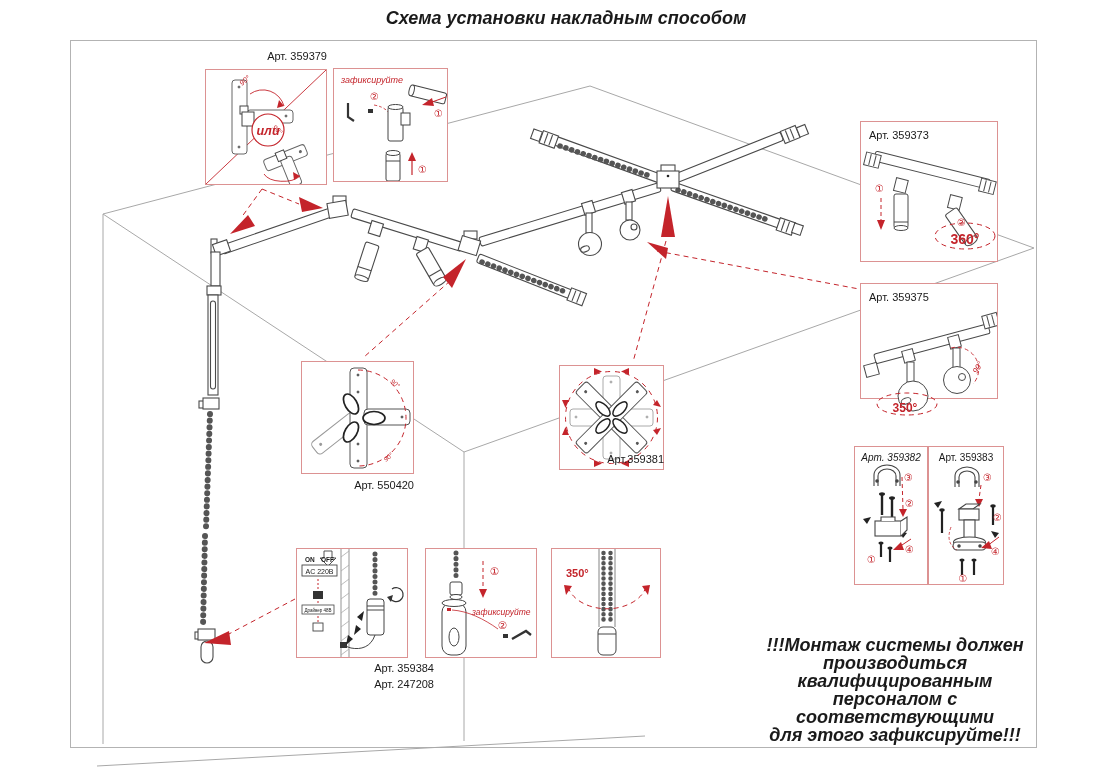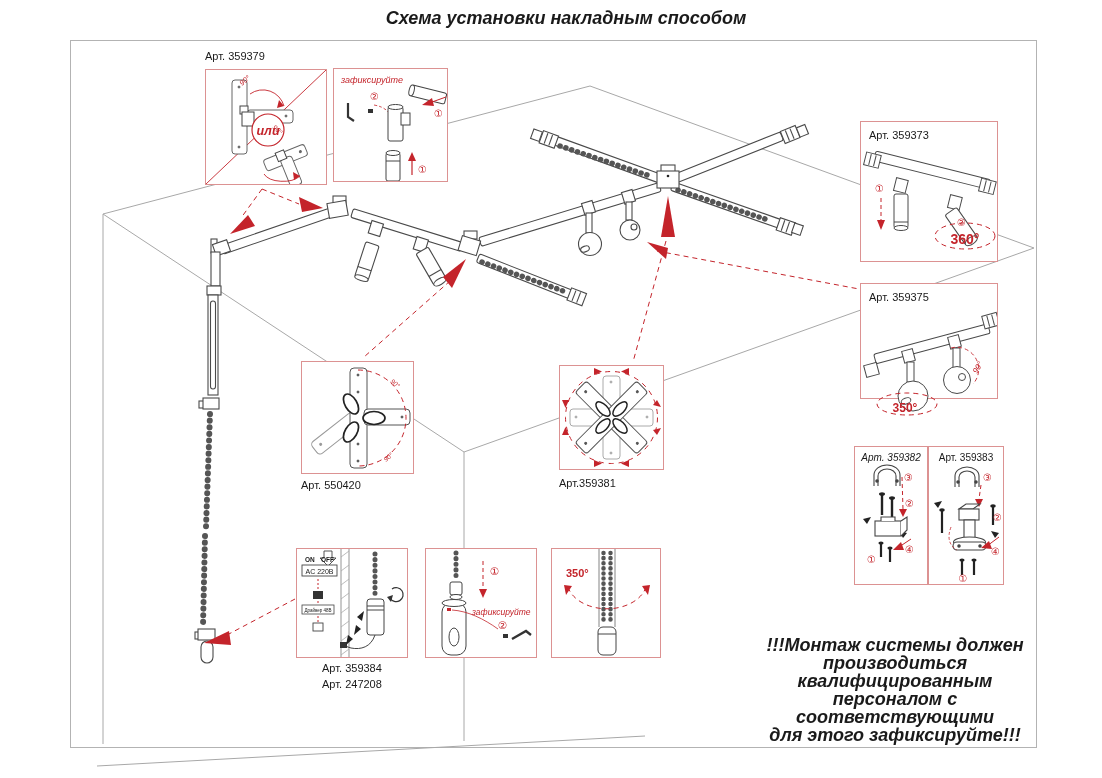--- a/index.html
+++ b/index.html
@@ -5,21 +5,21 @@
   html,body{margin:0;padding:0;background:#fff;}
   .page{position:relative;width:1102px;height:778px;background:#fff;overflow:hidden;
         font-family:"Liberation Sans",sans-serif;color:#1a1a1a;}
   .title{position:absolute;left:0;top:8px;width:100%;text-align:center;
          font-size:18px;font-weight:bold;font-style:italic;padding-left:30px;box-sizing:border-box;}
   .frame{position:absolute;left:70px;top:40px;width:965px;height:706px;
          border:1px solid #b3b3b3;background:transparent;}
   .art{position:absolute;left:0;top:0;}
   .co{position:absolute;border:1px solid #dc9292;background:#fff;box-sizing:border-box;}
   .lbl{position:absolute;font-size:11px;color:#1a1a1a;}
-  .lbl.center{text-align:left;}
+  .lbl.center{text-align:right;}
   .warn{position:absolute;left:752px;top:636px;width:286px;text-align:center;
         font-size:18px;font-weight:bold;font-style:italic;line-height:18px;}
   .step{font-family:"DejaVu Sans",sans-serif;}
   svg text{font-family:"Liberation Sans",sans-serif;}
   svg text.step{font-family:"DejaVu Sans",sans-serif;}
 </style>
 </head>
 <body>
 
 <div class="page">
@@ -419,21 +419,21 @@
         <polygon points="69,2 69,9 61,5.5"></polygon>
         <polygon points="2,34 9,34 5.5,42"></polygon>
         <polygon points="97,69 101,62 93,64"></polygon>
         <polygon points="34,101 34,94 42,97.5"></polygon>
         <polygon points="69,101 69,94 61,97.5"></polygon>
         <polygon points="2,69 9,69 5.5,61"></polygon>
         <polygon points="97,34 101,41 93,39"></polygon>
       </g>
     </svg>
   </div>
-  <div class="lbl center" style="left:559px;top:477px;width:105px;">Арт.359381</div>
+  <div class="lbl center" style="left:559px;top:453px;width:105px;">Арт.359381</div>
 
   <div class="co" style="left:296px;top:548px;width:112px;height:110px;">
     <svg width="110" height="108" viewBox="0 0 110 108">
       <line x1="44" y1="0" x2="44" y2="108" stroke="#888" stroke-width="0.9"></line>
       <line x1="52" y1="0" x2="52" y2="108" stroke="#888" stroke-width="0.9"></line>
       <g stroke="#aaa" stroke-width="0.8">
         <line x1="44" y1="8" x2="52" y2="2"></line>
           <line x1="44" y1="22" x2="52" y2="16"></line>
         <line x1="44" y1="36" x2="52" y2="30"></line>
           <line x1="44" y1="50" x2="52" y2="44"></line>

